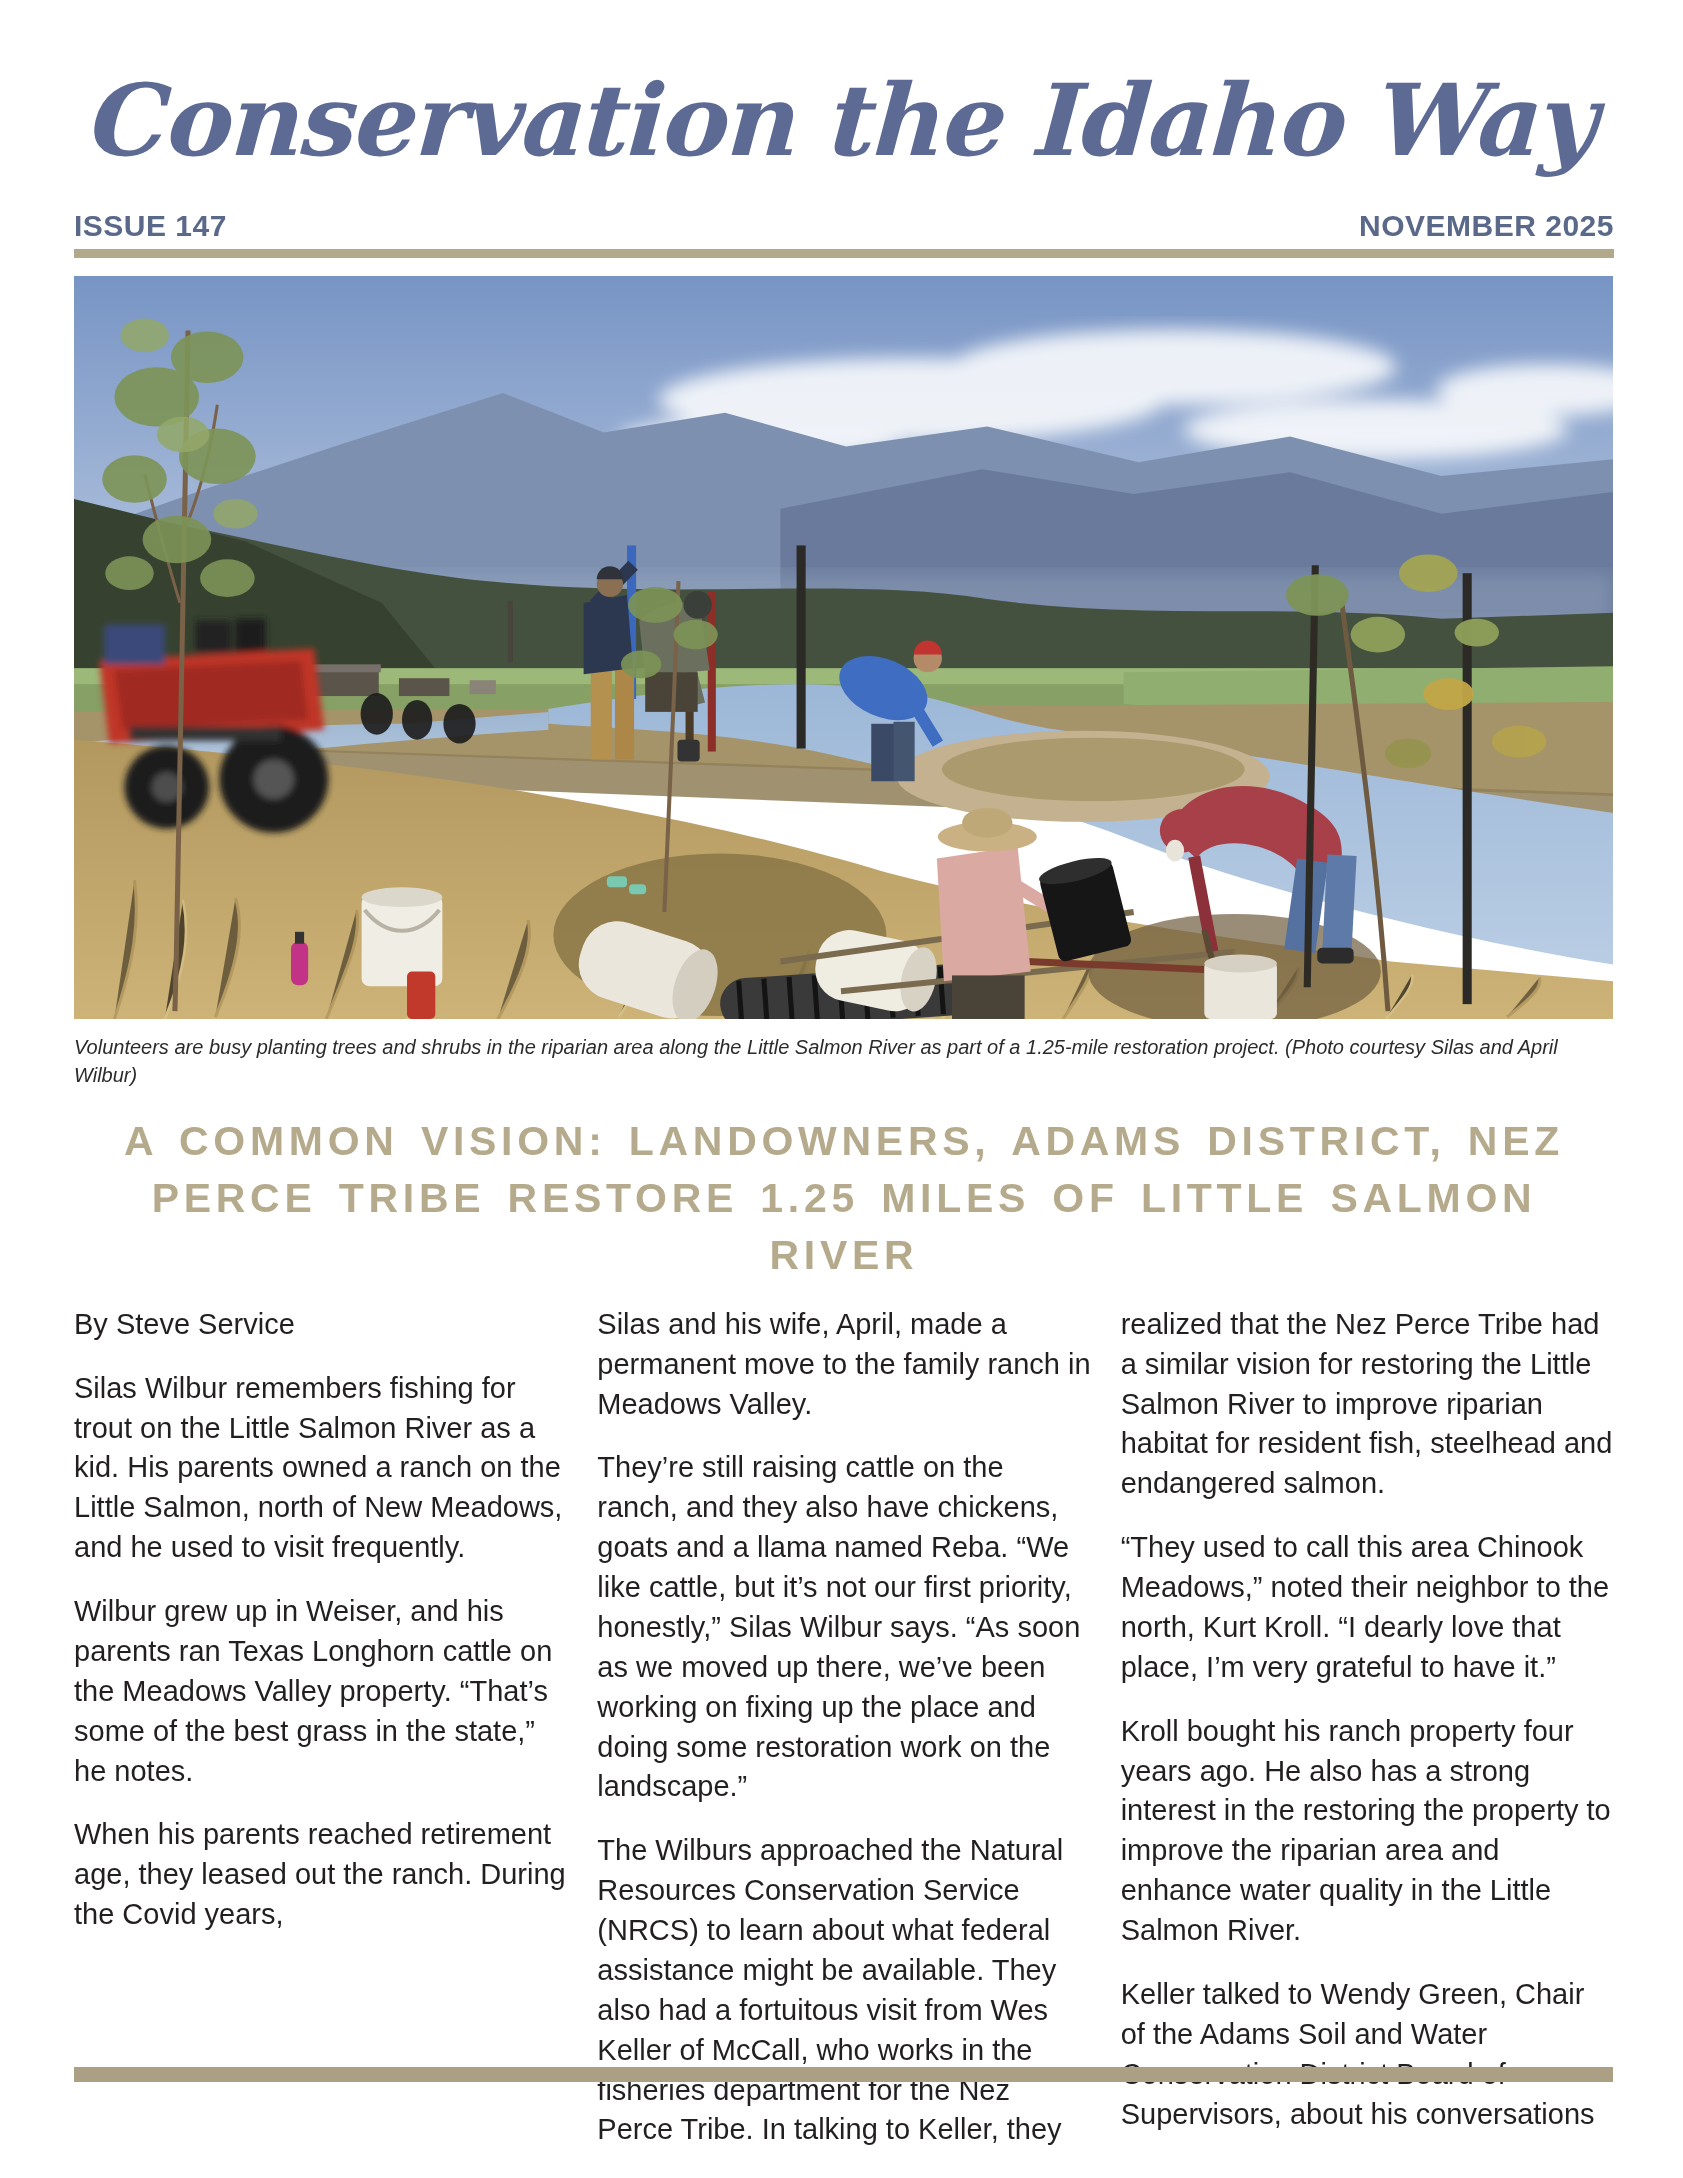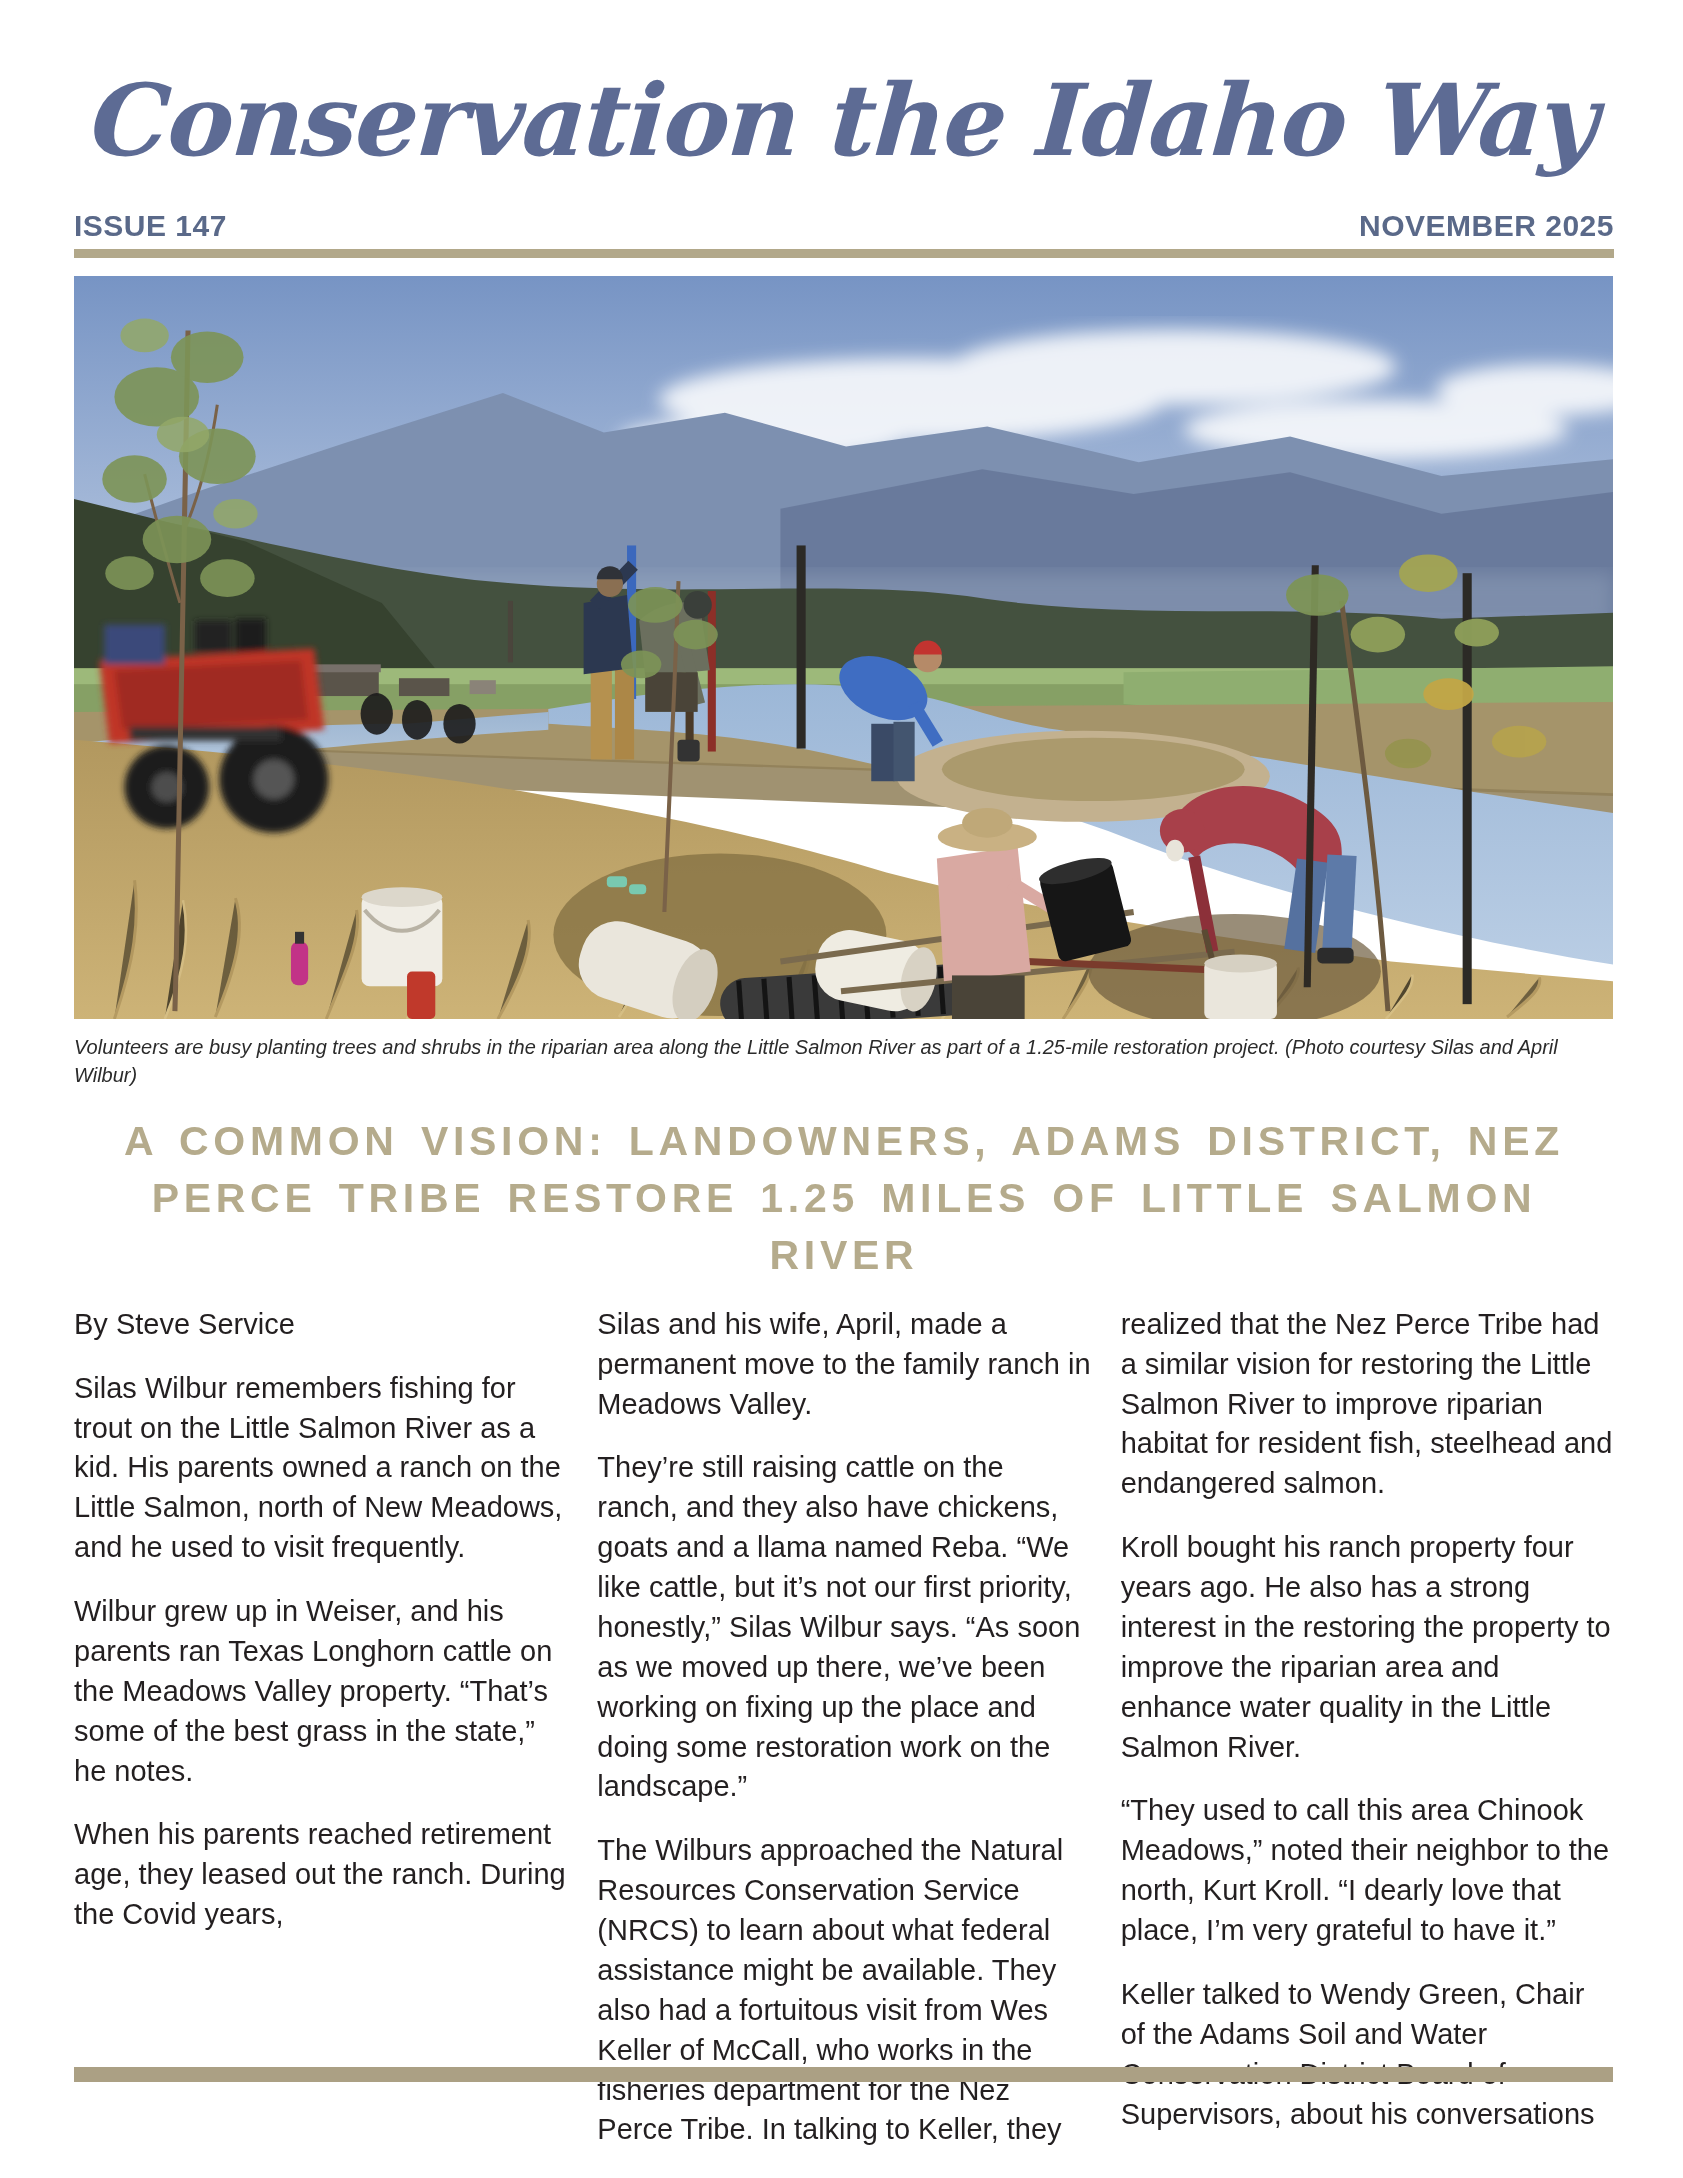--- a/index.html
+++ b/index.html
@@ -314,22 +314,22 @@
     <div class="col">
       <div>
           <p>Silas and his wife, April, made a permanent move to the family ranch in Meadows Valley.</p>
           <p>They’re still raising cattle on the ranch, and they also have chickens, goats and a llama named Reba. “We like cattle, but it’s not our first priority, honestly,” Silas Wilbur says. “As soon as we moved up there, we’ve been working on fixing up the place and doing some restoration work on the landscape.”</p>
           <p>The Wilburs approached the Natural Resources Conservation Service (NRCS) to learn about what federal assistance might be available. They also had a fortuitous visit from Wes Keller of McCall, who works in the fisheries department for the Nez Perce Tribe. In talking to Keller, they</p>
         </div>
     </div>
     <div class="col">
       <div>
           <p>realized that the Nez Perce Tribe had a similar vision for restoring the Little Salmon River to improve riparian habitat for resident fish, steelhead and endangered salmon.</p>
+          <p>“They used to call this area Chinook Meadows,” noted their neighbor to the north, Kurt Kroll. “I dearly love that place, I’m very grateful to have it.”</p>
           <p>Kroll bought his ranch property four years ago. He also has a strong interest in the restoring the property to improve the riparian area and enhance water quality in the Little Salmon River.</p>
-          <p>“They used to call this area Chinook Meadows,” noted their neighbor to the north, Kurt Kroll. “I dearly love that place, I’m very grateful to have it.”</p>
           <p>Keller talked to Wendy Green, Chair of the Adams Soil and Water Conservation District Board of Supervisors, about his conversations</p>
         </div>
     </div>
   </div>
 
   <div class="footer-rule"></div>
 </div>
 
 
 </body></html>

